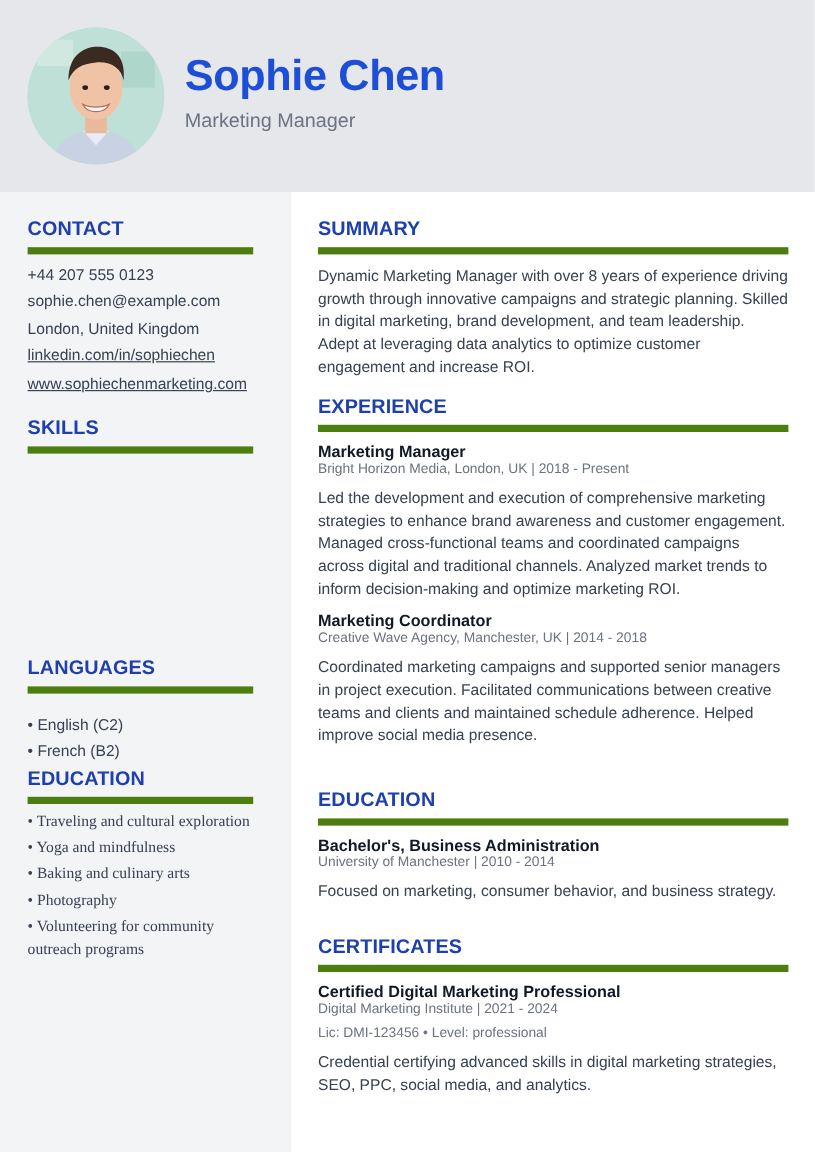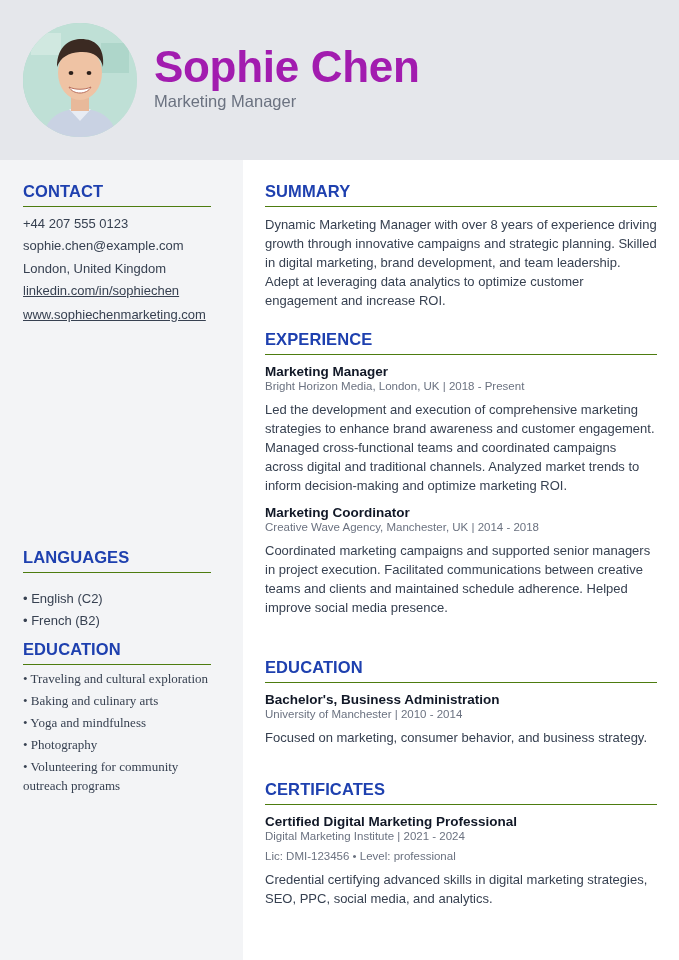--- a/index.html
+++ b/index.html
@@ -15,37 +15,37 @@
       background: #e5e7eb;
     }
     .avatar {
       position: absolute; left: 23px; top: 23px; width: 114px; height: 114px;
       border-radius: 50%; overflow: hidden;
       background: radial-gradient(circle at 30% 30%, #cfe7df 0%, #a9d4c8 40%, #c8ddd6 70%, #dde6e4 100%);
     }
     .avatar svg { display: block; }
     .name {
       position: absolute; left: 154px; top: 42px;
-      font-size: 44px; font-weight: bold; color: #a21caf; letter-spacing: -0.3px;
+      font-size: 36px; font-weight: bold; color: #1d4ed8; letter-spacing: -0.3px;
     }
     .title {
       position: absolute; left: 154px; top: 92px;
       font-size: 16.5px; color: #6b7280;
     }
     .sidebar {
       position: absolute; left: 0; top: 160px; width: 243px; height: 800px;
       background: #f3f4f6;
     }
     .main {
       position: absolute; left: 243px; top: 160px; width: 436px; height: 800px;
       background: #ffffff;
     }
     .sec-title {
       font-size: 16.5px; font-weight: bold; color: #1e40af;
-      padding-bottom: 5px; border-bottom: 1px solid #4d7c0f;
+      padding-bottom: 5px; border-bottom: 6px solid #4d7c0f;
       letter-spacing: 0.1px;
     }
     .sb-section { position: absolute; left: 23px; width: 188px; }
     .sb-list { list-style: none; font-size: 13px; color: #374151; }
     .sb-list li { line-height: 19px; margin-top: 3px; }
     .contact-list li { line-height: 22.3px; margin-top: 0; }
     .contact-list li.link { text-decoration: underline; }
     .main-section { position: absolute; left: 22px; width: 392px; }
     .para { font-size: 13px; line-height: 19px; color: #374151; margin-top: 8px; }
     .entry-title { font-size: 13.5px; font-weight: bold; color: #111827; margin-top: 9px; }
@@ -81,36 +81,37 @@
     <ul class="sb-list contact-list" style="margin-top:6px;">
       <li>+44 207 555 0123</li>
       <li>sophie.chen@example.com</li>
       <li>London, United Kingdom</li>
       <li class="link">linkedin.com/in/sophiechen</li>
       <li class="link" style="margin-top:2px;">www.sophiechenmarketing.com</li>
     </ul>
   </div>
 
   <div class="sb-section" style="top:188px;">
+    <div class="sec-title">SKILLS</div>
   </div>
 
   <div class="sb-section" style="top:388px;">
     <div class="sec-title">LANGUAGES</div>
     <ul class="sb-list" style="margin-top:16px;">
       <li>• English (C2)</li>
       <li>• French (B2)</li>
     </ul>
   </div>
 
   <div class="sb-section" style="top:480px;">
     <div class="sec-title">EDUCATION</div>
     <ul class="sb-list" style="margin-top:4px;font-family:Liberation Serif, serif;">
       <li>• Traveling and cultural exploration</li>
+      <li>• Yoga and mindfulness</li>
       <li>• Baking and culinary arts</li>
-      <li>• Yoga and mindfulness</li>
       <li>• Photography</li>
       <li>• Volunteering for community outreach programs</li>
     </ul>
   </div>
 </div>
 
 <div class="main">
   <div class="main-section" style="top:22px;">
     <div class="sec-title">SUMMARY</div>
     <div class="para">Dynamic Marketing Manager with over 8 years of experience driving growth through innovative campaigns and strategic planning. Skilled in digital marketing, brand development, and team leadership. Adept at leveraging data analytics to optimize customer engagement and increase ROI.</div>

